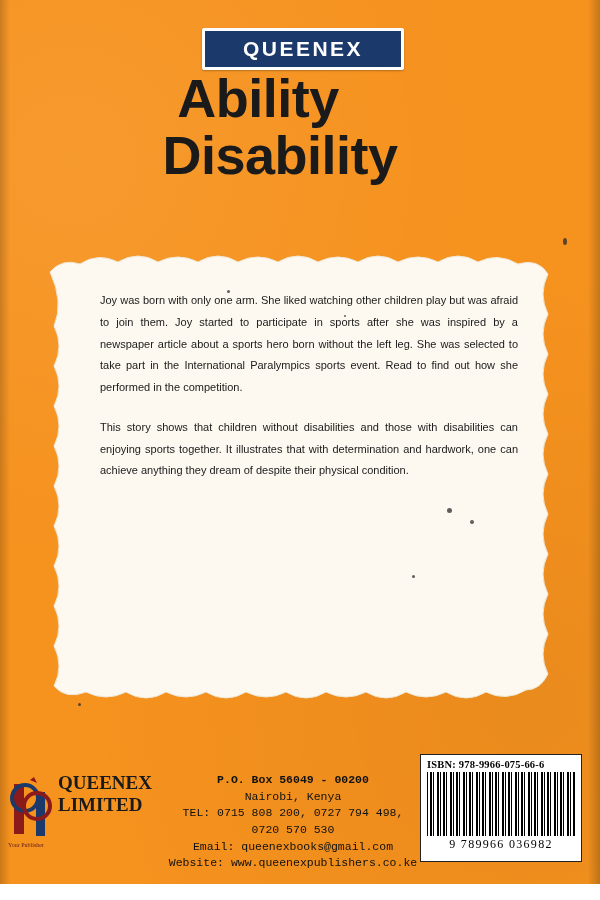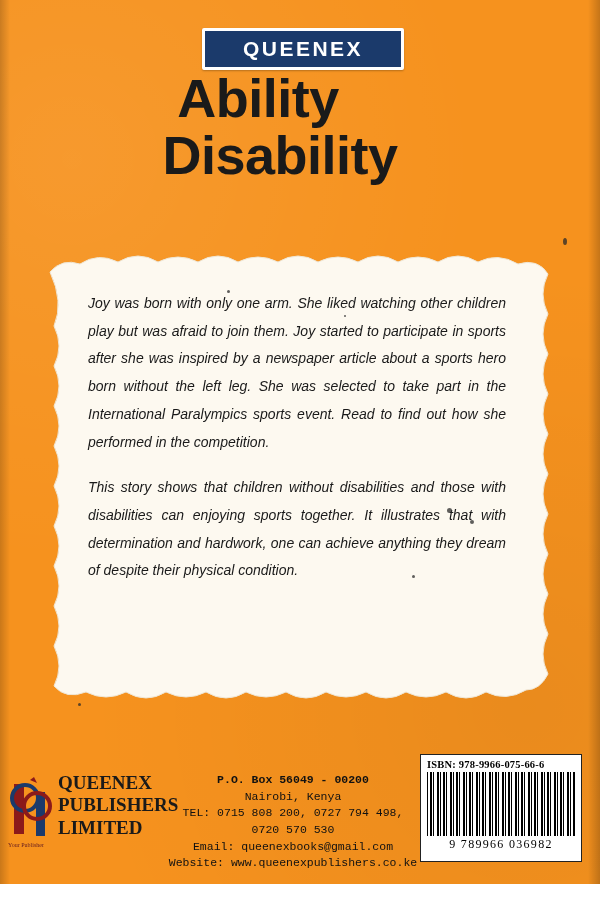--- a/index.html
+++ b/index.html
@@ -93,28 +93,27 @@
   }
   .title-line3 {
     font-size: 54px;
     font-weight: bold;
     line-height: 1.05;
     letter-spacing: -0.5px;
     padding-left: 44px;
   }
   .blurb-text {
     position: absolute;
-    left: 88px;
+    left: 100px;
     top: 290px;
     width: 418px;
     color: #1a1a1a;
-    font-size: 14px;
+    font-size: 11px;
     line-height: 1.98;
     text-align: justify;
-    font-style: italic;
   }
   .blurb-text p {
     margin: 0 0 18px 0;
   }
   .blurb-text p:last-child {
     margin-bottom: 0;
   }
 
   
   .speck {
@@ -268,21 +267,20 @@
       <svg class="logo-mark" viewBox="0 0 44 66">
         <path d="M4 8 h10 v50 h-10 z" fill="#8b1a1a"></path>
         <circle cx="15" cy="22" r="13" fill="none" stroke="#1b3a6b" stroke-width="4"></circle>
         <path d="M26 16 h9 v44 h-9 z" fill="#1b3a6b"></path>
         <circle cx="27" cy="30" r="13" fill="none" stroke="#8b1a1a" stroke-width="4"></circle>
         <path d="M20 4 l4 -3 l3 6 z" fill="#8b1a1a"></path>
       </svg>
       <div class="logo-caption">Your Publisher</div>
       <div class="logo-text">
         <div>QUEENEX</div>
-        <div>PUBLISHERS</div>
         <div>LIMITED</div>
       </div>
     </div>
 
     <div class="contact">
       <div class="bold">P.O. Box 56049 - 00200</div>
       <div>Nairobi, Kenya</div>
       <div>TEL: 0715 808 200, 0727 794 498, 0720 570 530</div>
       <div>Email: queenexbooks@gmail.com</div>
       <div>Website: www.queenexpublishers.co.ke</div>

